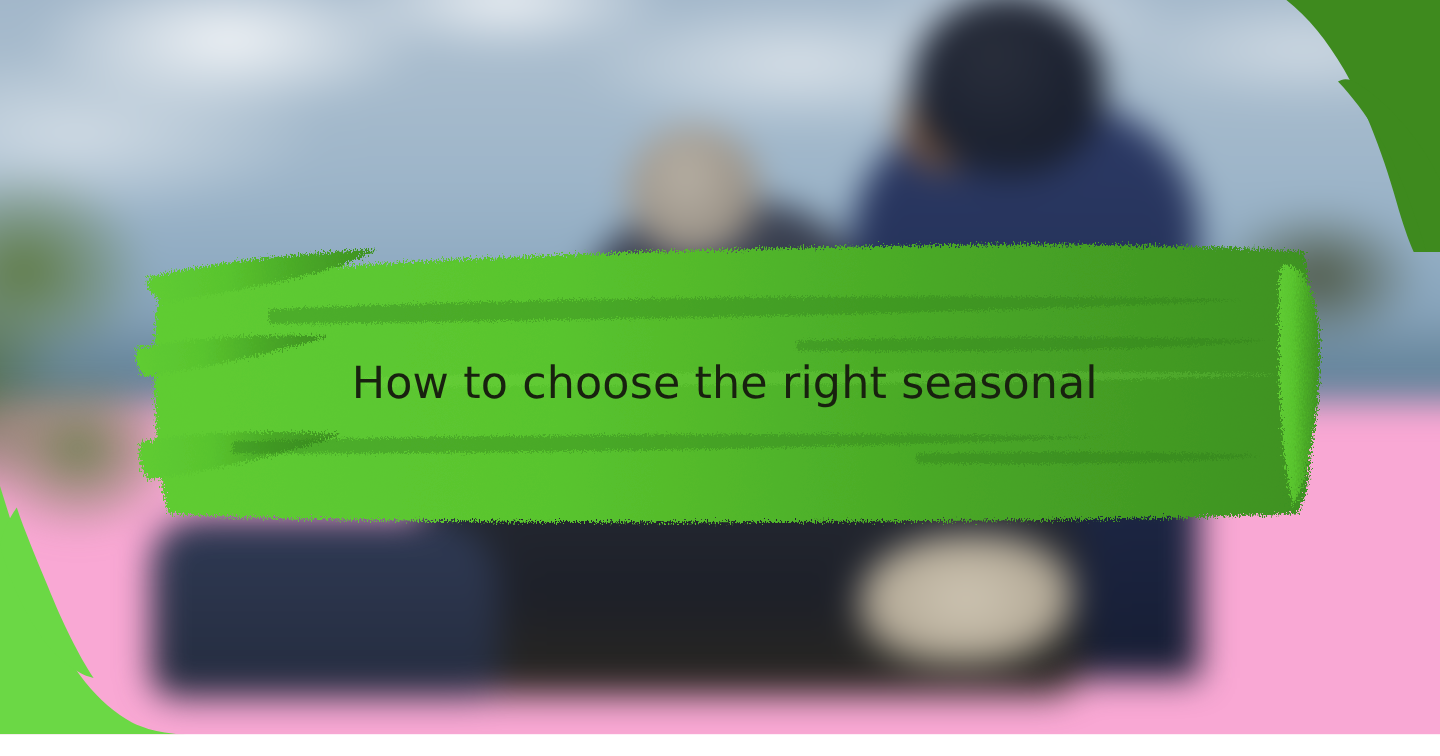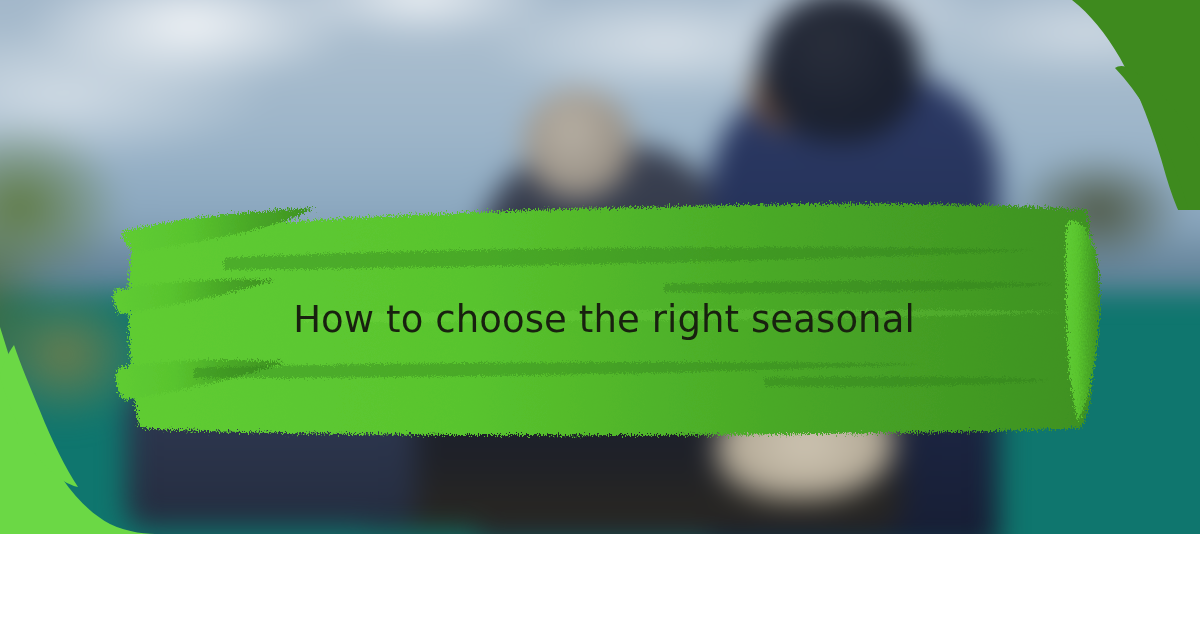--- a/index.html
+++ b/index.html
@@ -8,23 +8,23 @@
     background: #ffffff;
   }
   body {
     font-family: "Liberation Sans", sans-serif;
   }
 
   
   .banner {
     position: relative;
     width: 1200px;
-    height: 534px;
+    height: 612px;
     overflow: hidden;
-    background: #0f766e;
+    background: #f9a8d4;
   }
 
   
   .photo {
     position: absolute;
     inset: -40px;
     filter: blur(14px);
     -webkit-filter: blur(14px);
   }
 

